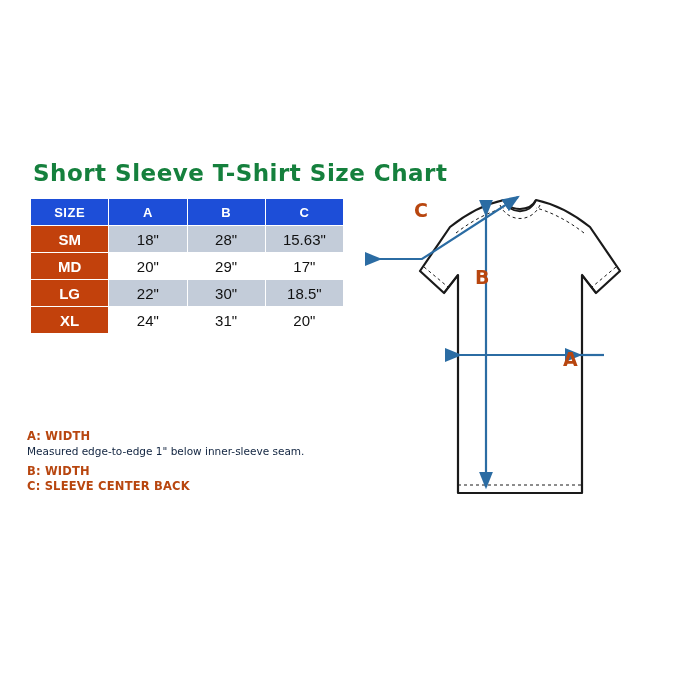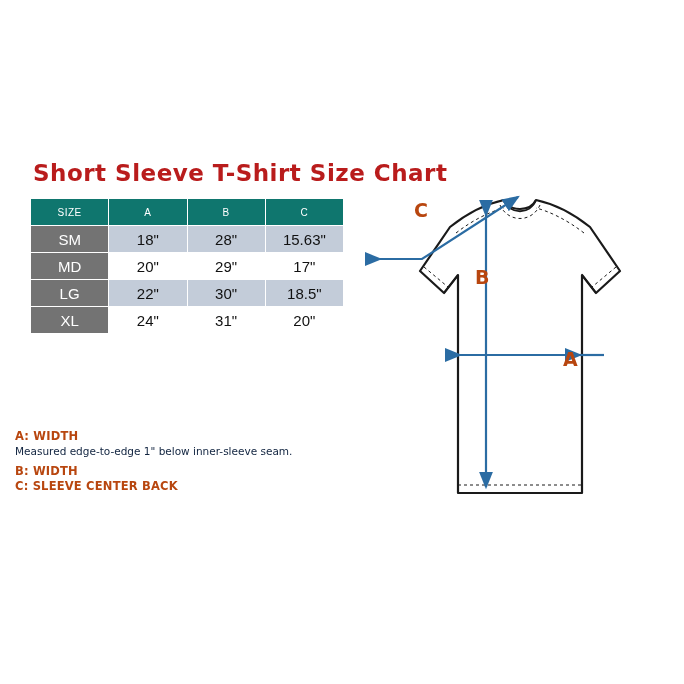--- a/index.html
+++ b/index.html
@@ -21,21 +21,21 @@
     height: 684px;
   }
 
   
   .chart-title {
     position: absolute;
     left: 33px;
     top: 160px;
     font-size: 23px;
     font-weight: bold;
-    color: #b91c1c;
+    color: #15803d;
     letter-spacing: 0.5px;
     white-space: nowrap;
     font-family: "DejaVu Sans", sans-serif;
   }
 
   
   .size-table {
     position: absolute;
     left: 30px;
     top: 198px;
@@ -44,49 +44,49 @@
     table-layout: fixed;
   }
   .size-table th, .size-table td {
     border: 1px solid #ffffff;
     text-align: center;
     font-size: 15px;
     height: 26px;
     padding: 0;
   }
   .size-table thead th {
-    background: #0f766e;
+    background: #1d4ed8;
     color: #ffffff;
-    font-weight: normal;
-    font-size: 10px;
+    font-weight: bold;
+    font-size: 13px;
     letter-spacing: 0.5px;
   }
   .size-table tbody td.size-cell {
-    background: #737373;
+    background: #c2410c;
     color: #ffffff;
-    font-weight: normal;
+    font-weight: bold;
     width: 74px;
   }
   .size-table tbody tr.row-odd td.val-cell {
     background: #c3ccd9;
     color: #111111;
   }
   .size-table tbody tr.row-even td.val-cell {
     background: #ffffff;
     color: #111111;
   }
   .size-table td.val-cell {
     width: 80px;
     font-weight: normal;
   }
 
   
   .notes {
     position: absolute;
-    left: 15px;
+    left: 27px;
     top: 429px;
     width: 330px;
   }
   .note-head {
     color: #b8460f;
     font-weight: bold;
     font-size: 11.5px;
     letter-spacing: 0.2px;
     margin: 0;
     line-height: 15px;

